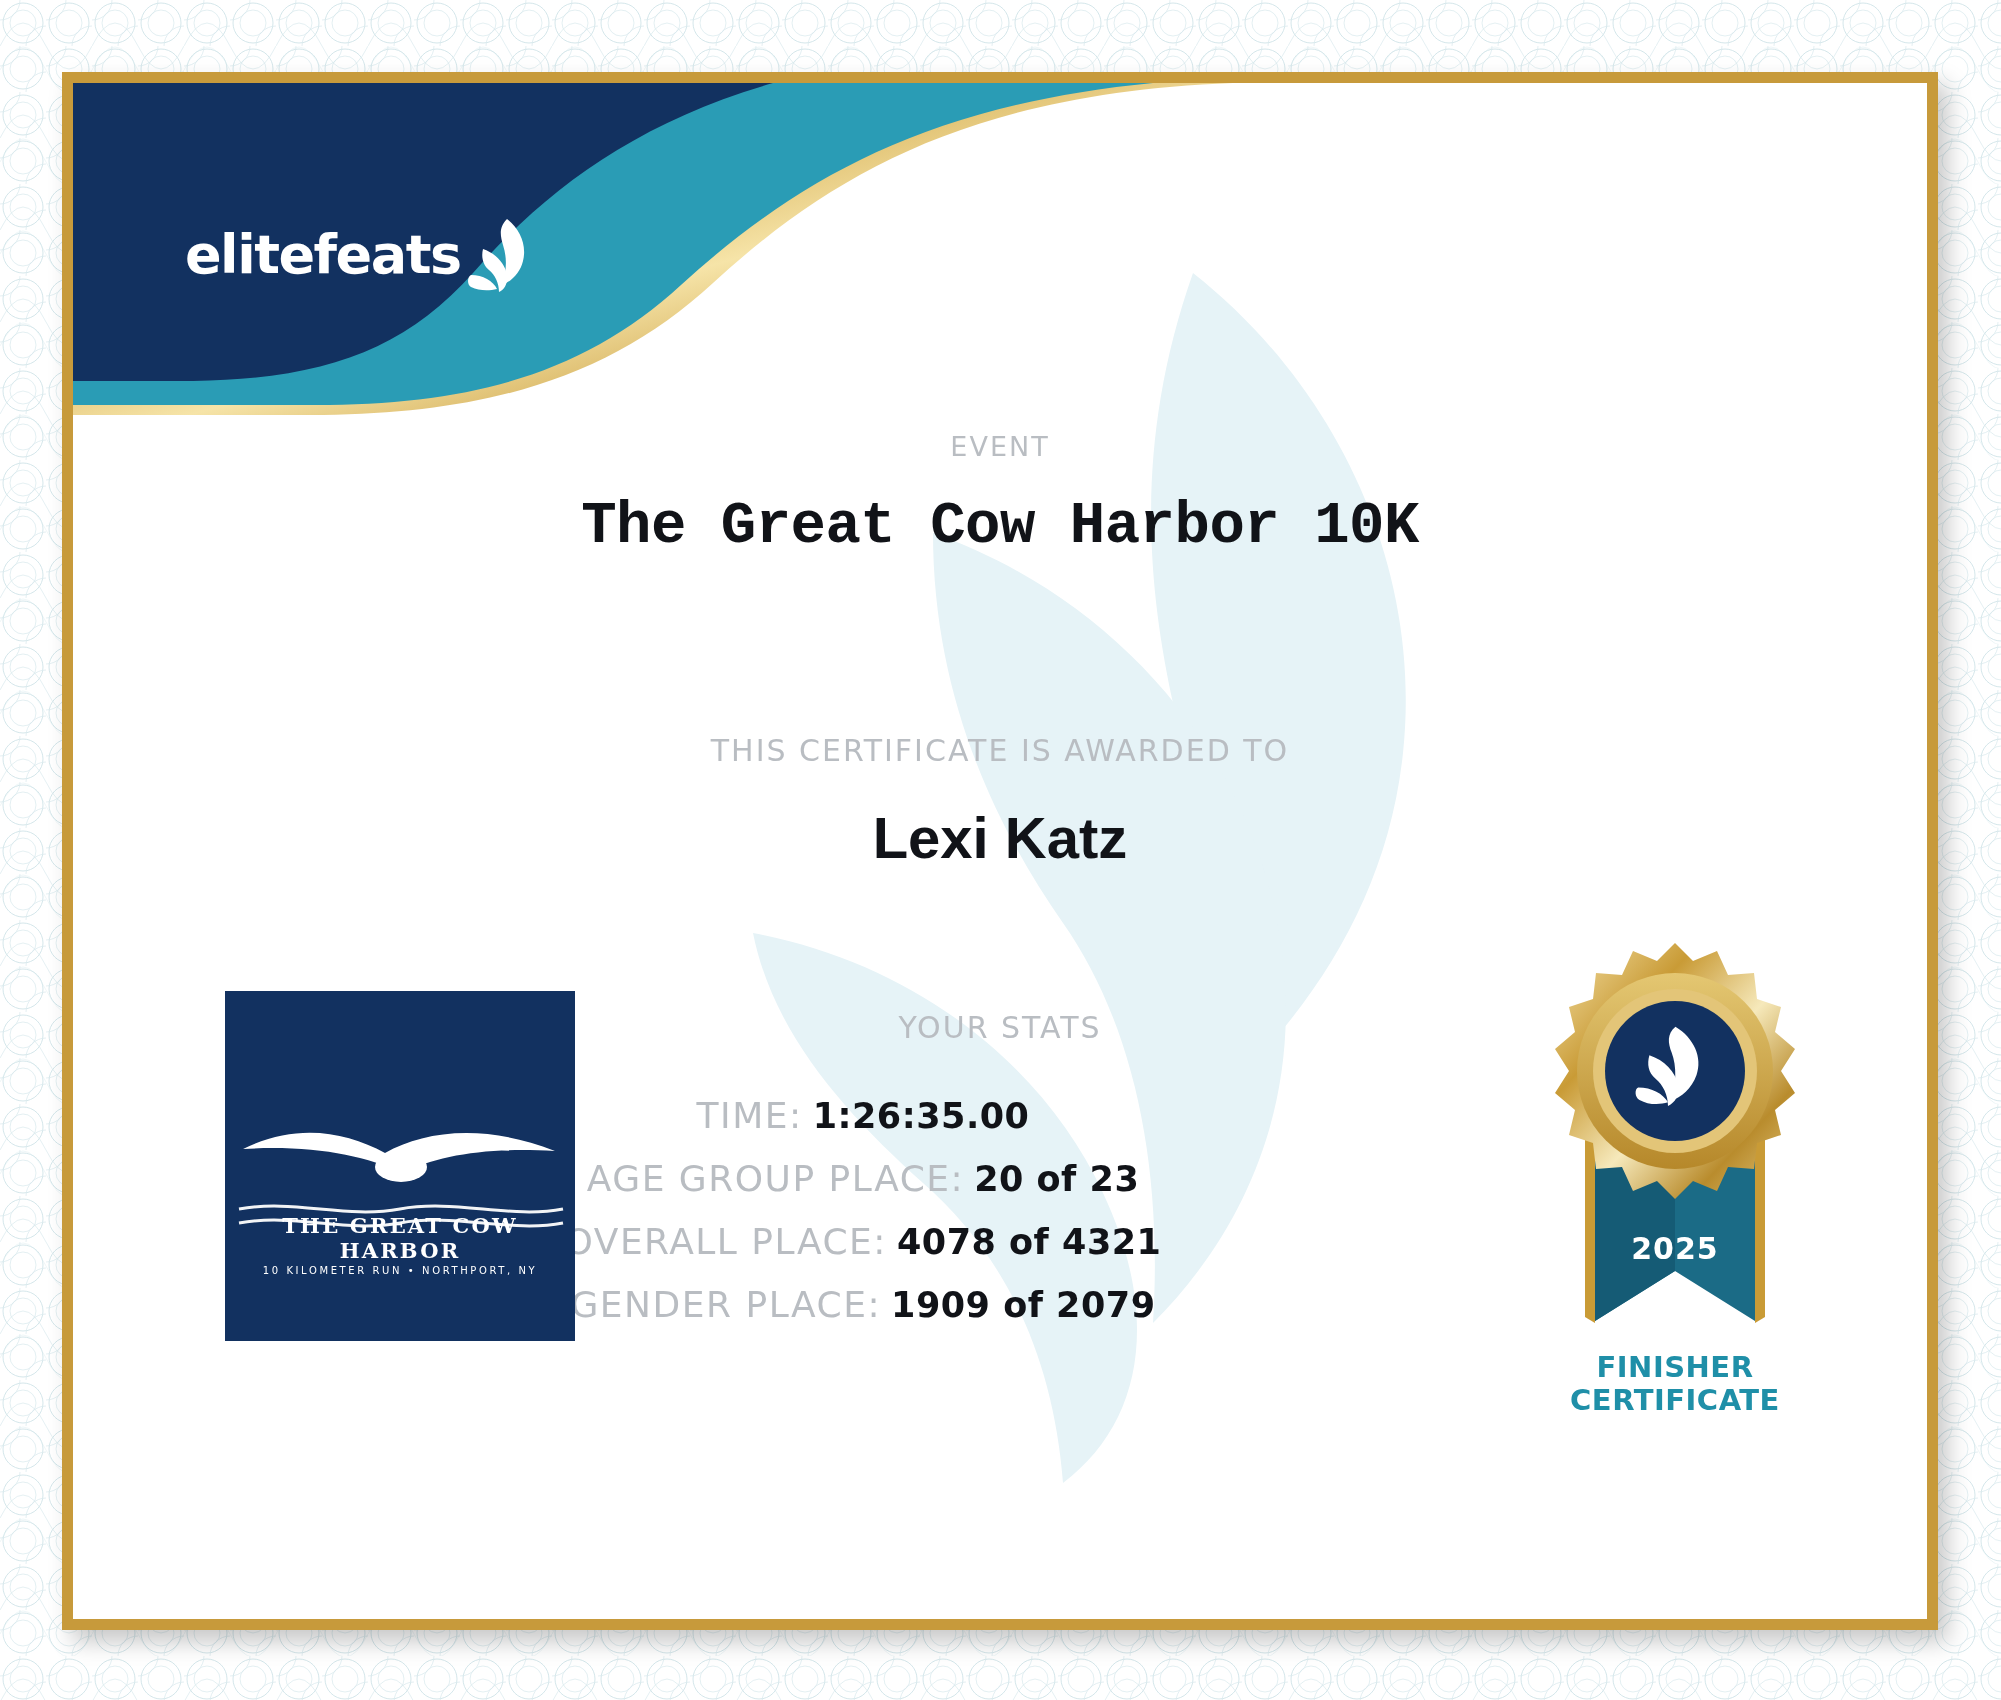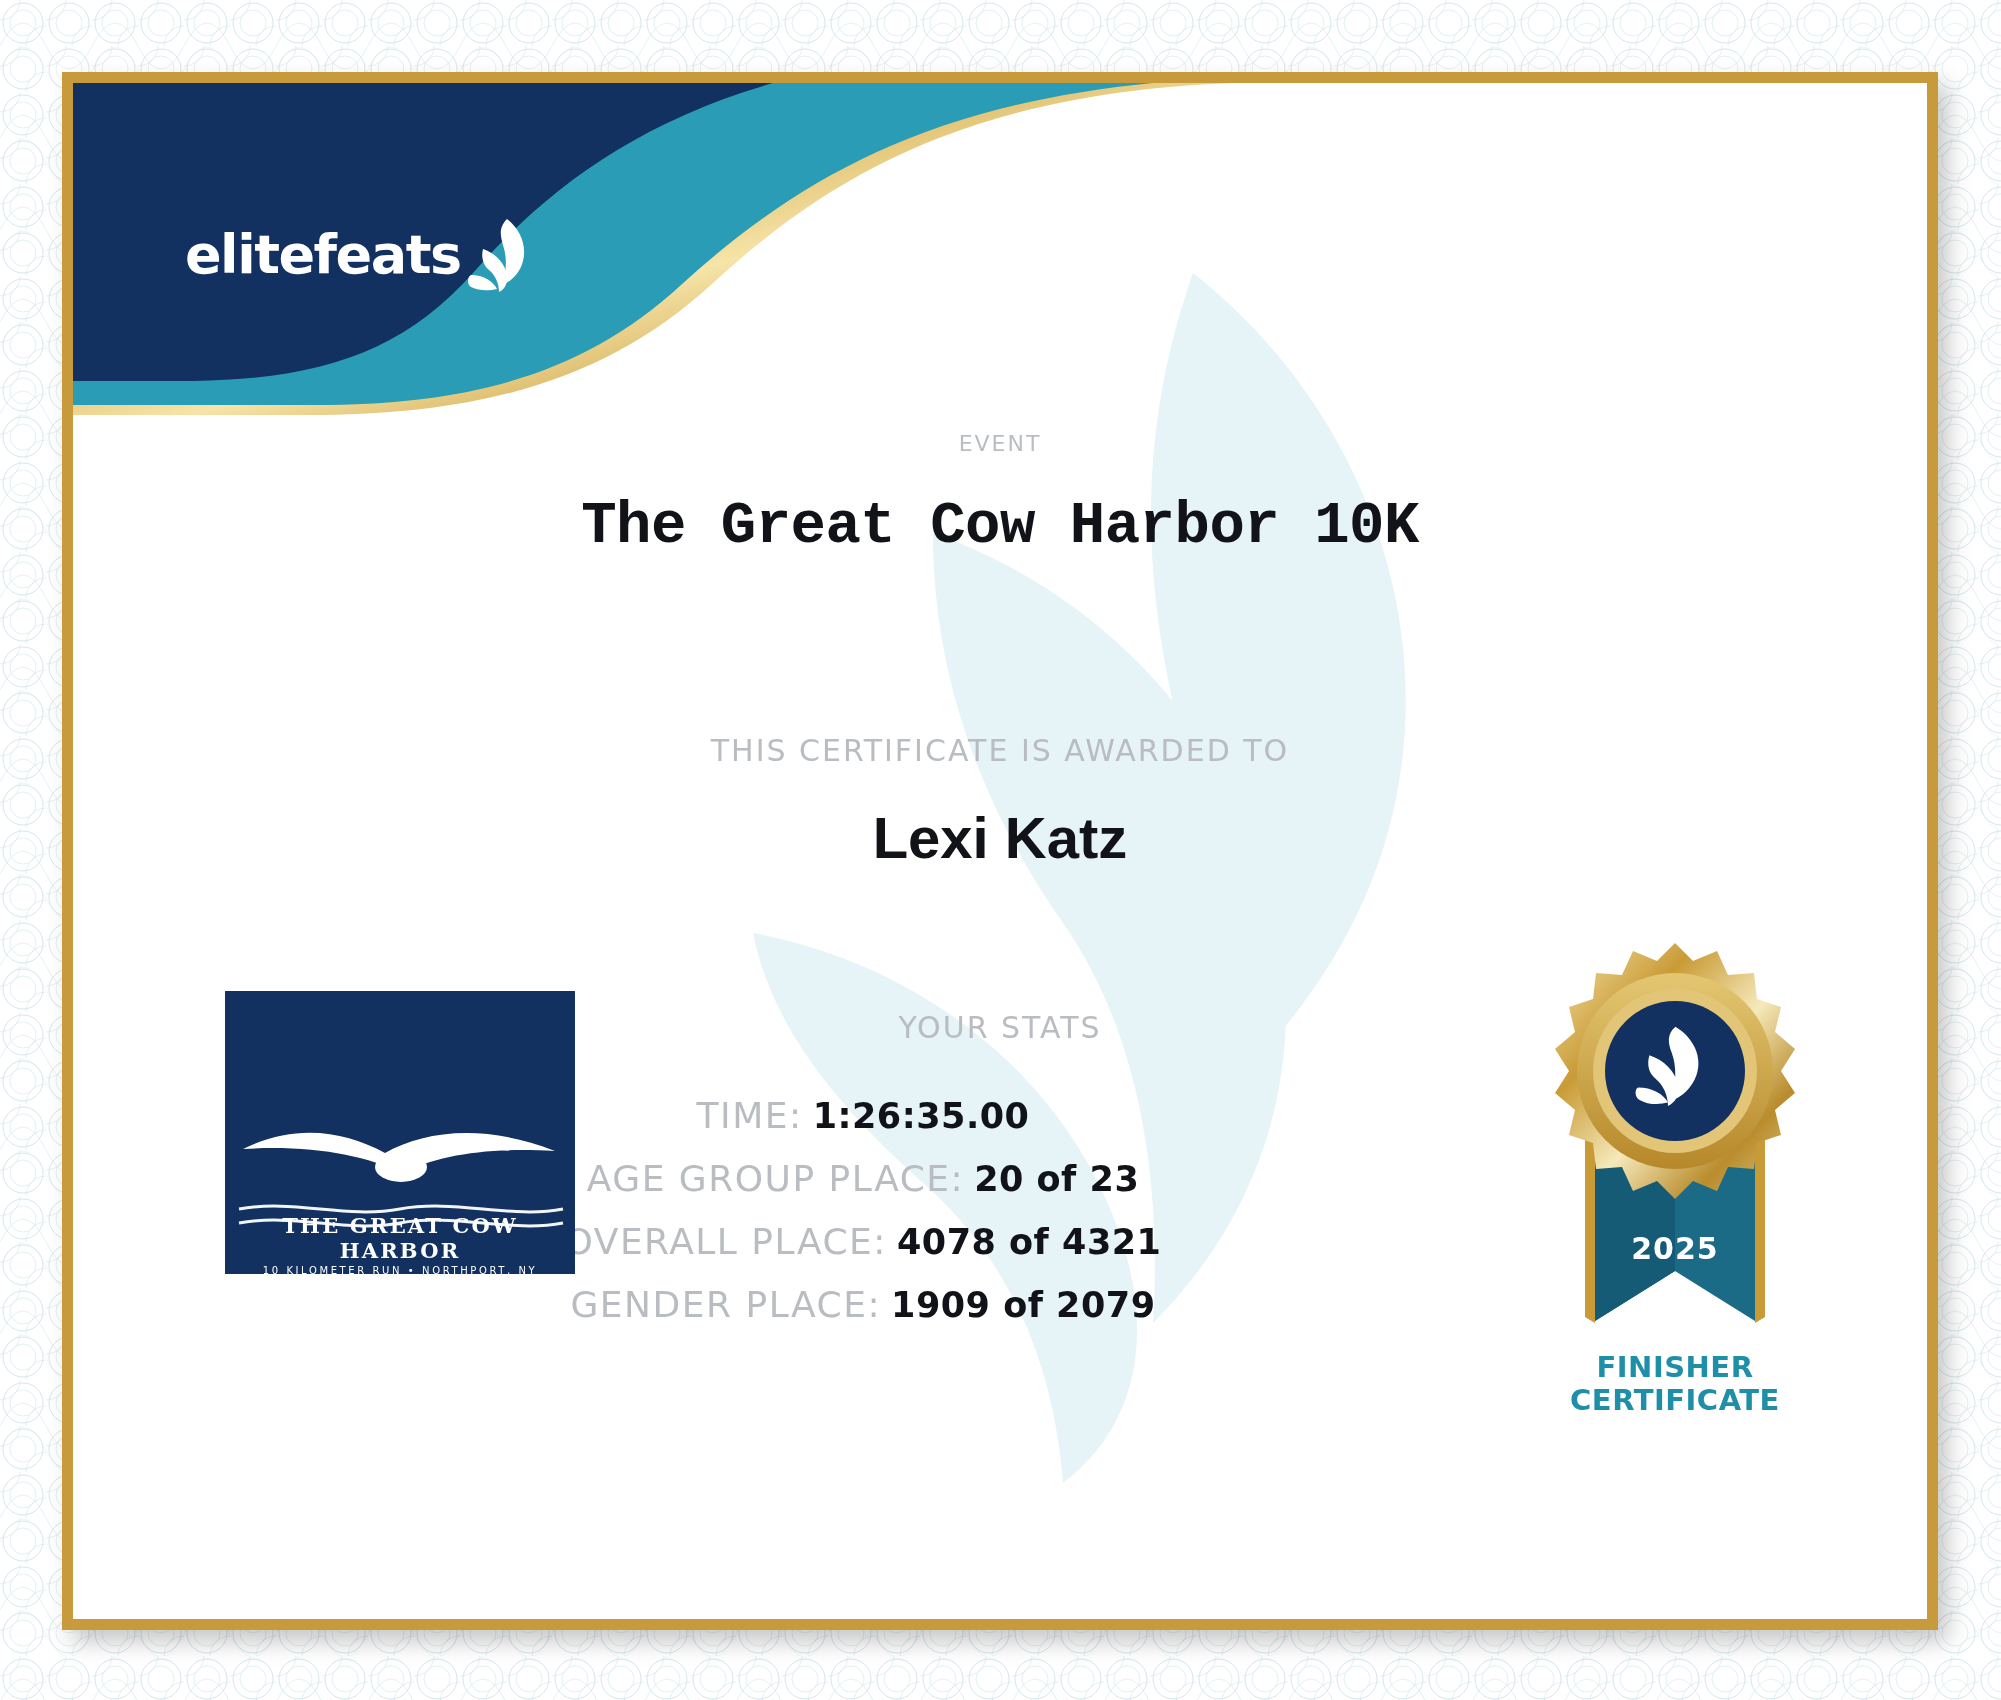--- a/index.html
+++ b/index.html
@@ -104,21 +104,21 @@
   .label {
     color: #b9bdc2;
     font-family: "DejaVu Sans", sans-serif;
     letter-spacing: 2px;
     font-weight: 500;
   }
   .lbl-event {
     position: absolute;
     left: 0; right: 0;
     top: 348px;
-    font-size: 22px;
+    font-size: 27px;
   }
   .event-name {
     position: absolute;
     left: 0; right: 0;
     top: 410px;
     font-size: 59px;
     font-weight: 700;
     color: #111318;
     font-family: Liberation Mono, monospace;
     letter-spacing: -0.5px;
@@ -183,21 +183,21 @@
     font-family: "DejaVu Sans", sans-serif;
     letter-spacing: 0.5px;
   }
 
   
   .race-logo {
     position: absolute;
     left: 152px;
     top: 908px;
     width: 350px;
-    height: 283px;
+    height: 350px;
     background: #123160;
   }
   .race-logo-text1 {
     position: absolute;
     left: 0; right: 0;
     top: 222px;
     text-align: center;
     color: #ffffff;
     font-size: 21px;
     letter-spacing: 2.2px;

